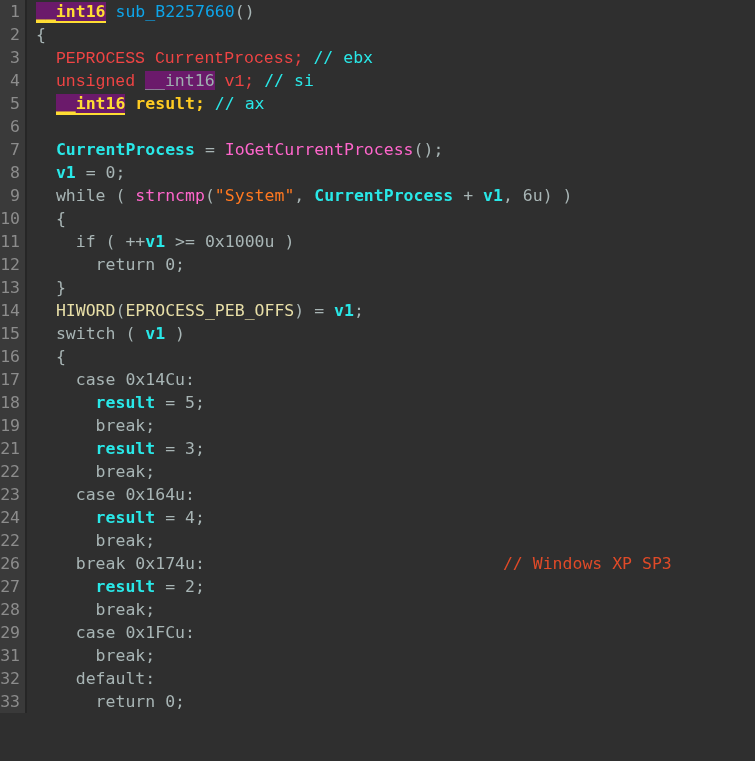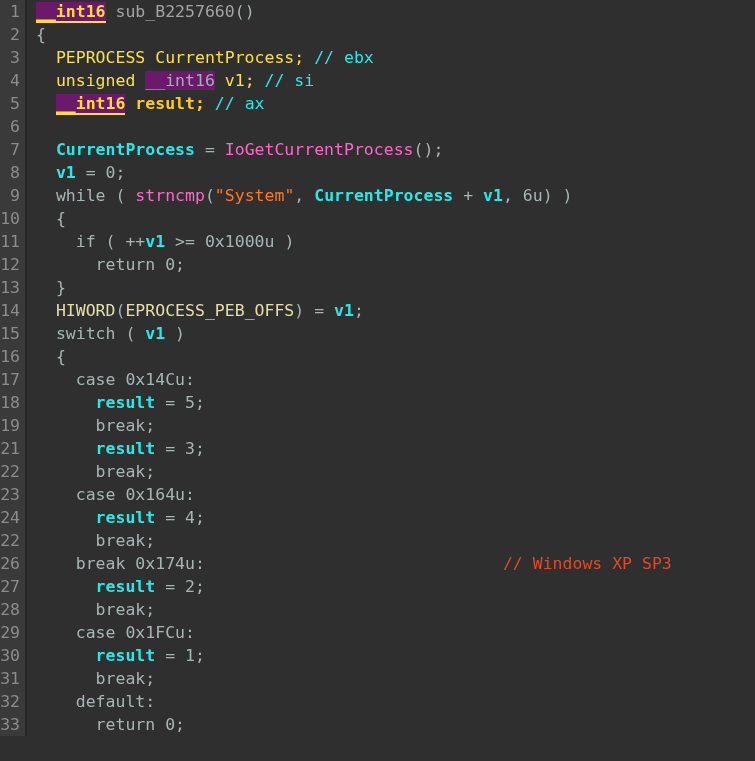--- a/index.html
+++ b/index.html
@@ -51,24 +51,24 @@
     padding-left: 9px;
     box-sizing: border-box;
     white-space: pre;
     overflow: hidden;
     color: #a8b5b5;
   }
 
   
   .t-plain   { color: #a8b5b5; }
   .t-kw      { color: #a8b5b5; }
-  .t-type    { color: #fde047; }
+  .t-type    { color: #ef4444; font-family: Liberation Mono, monospace; }
   .t-punct   { color: #a8b5b5; }
   .t-func    { color: #ff66cc; }
-  .t-subname { color: #a3a3a3; }
+  .t-subname { color: #0ea5e9; }
   .t-var     { color: #29e8e8; font-weight: bold; }
   .t-string  { color: #ff7820; }
   .t-comment { color: #e04a28; text-align: right; }
   .t-reg     { color: #29e8e8; font-weight: normal; }
   .t-macro   { color: #e8dfa8; }
   .t-gold    { color: #ffcc22; font-weight: bold; }
   .hl-yellow {
     background: #6b1a6b;
     color: #ffdd33;
     border-bottom: 2px solid #ffdd33;
@@ -218,24 +218,20 @@
   <div class="code-line">
     <div class="gutter">28</div>
     <div class="codetext"><span>      </span><span class="t-kw">break;</span></div>
   </div>
 
   <div class="code-line">
     <div class="gutter">29</div>
     <div class="codetext"><span>    </span><span class="t-kw">case 0x1FCu:</span></div>
   </div>
 
-  <div class="code-line">
-    <div class="gutter">30</div>
-    <div class="codetext"><span>      </span><span class="t-var">result</span><span class="t-plain"> = 1;</span></div>
-  </div>
 
   <div class="code-line">
     <div class="gutter">31</div>
     <div class="codetext"><span>      </span><span class="t-kw">break;</span></div>
   </div>
 
   <div class="code-line">
     <div class="gutter">32</div>
     <div class="codetext"><span>    </span><span class="t-kw">default:</span></div>
   </div>

